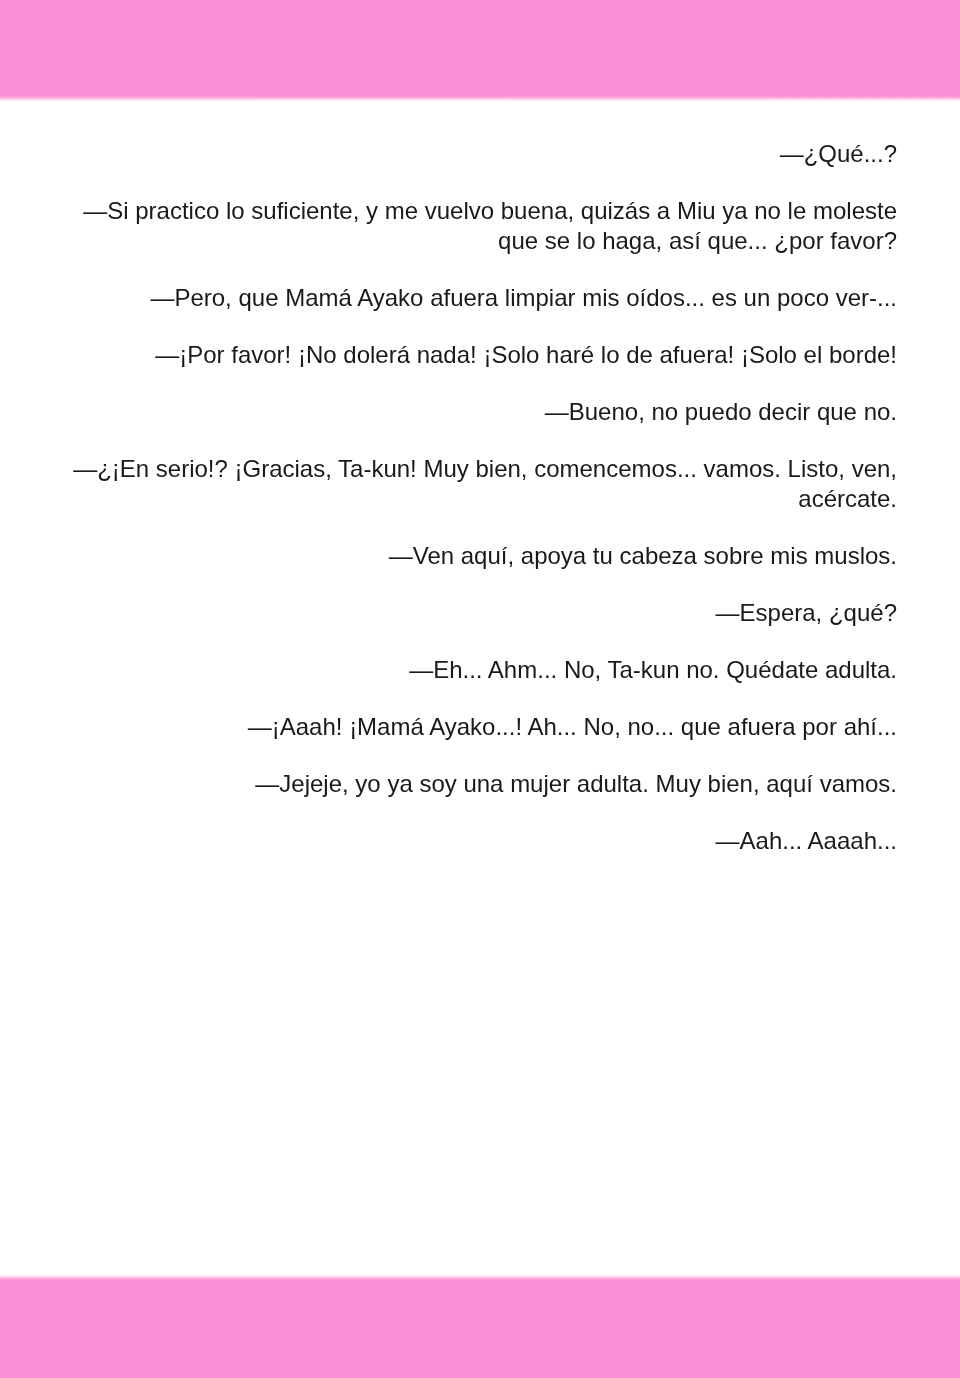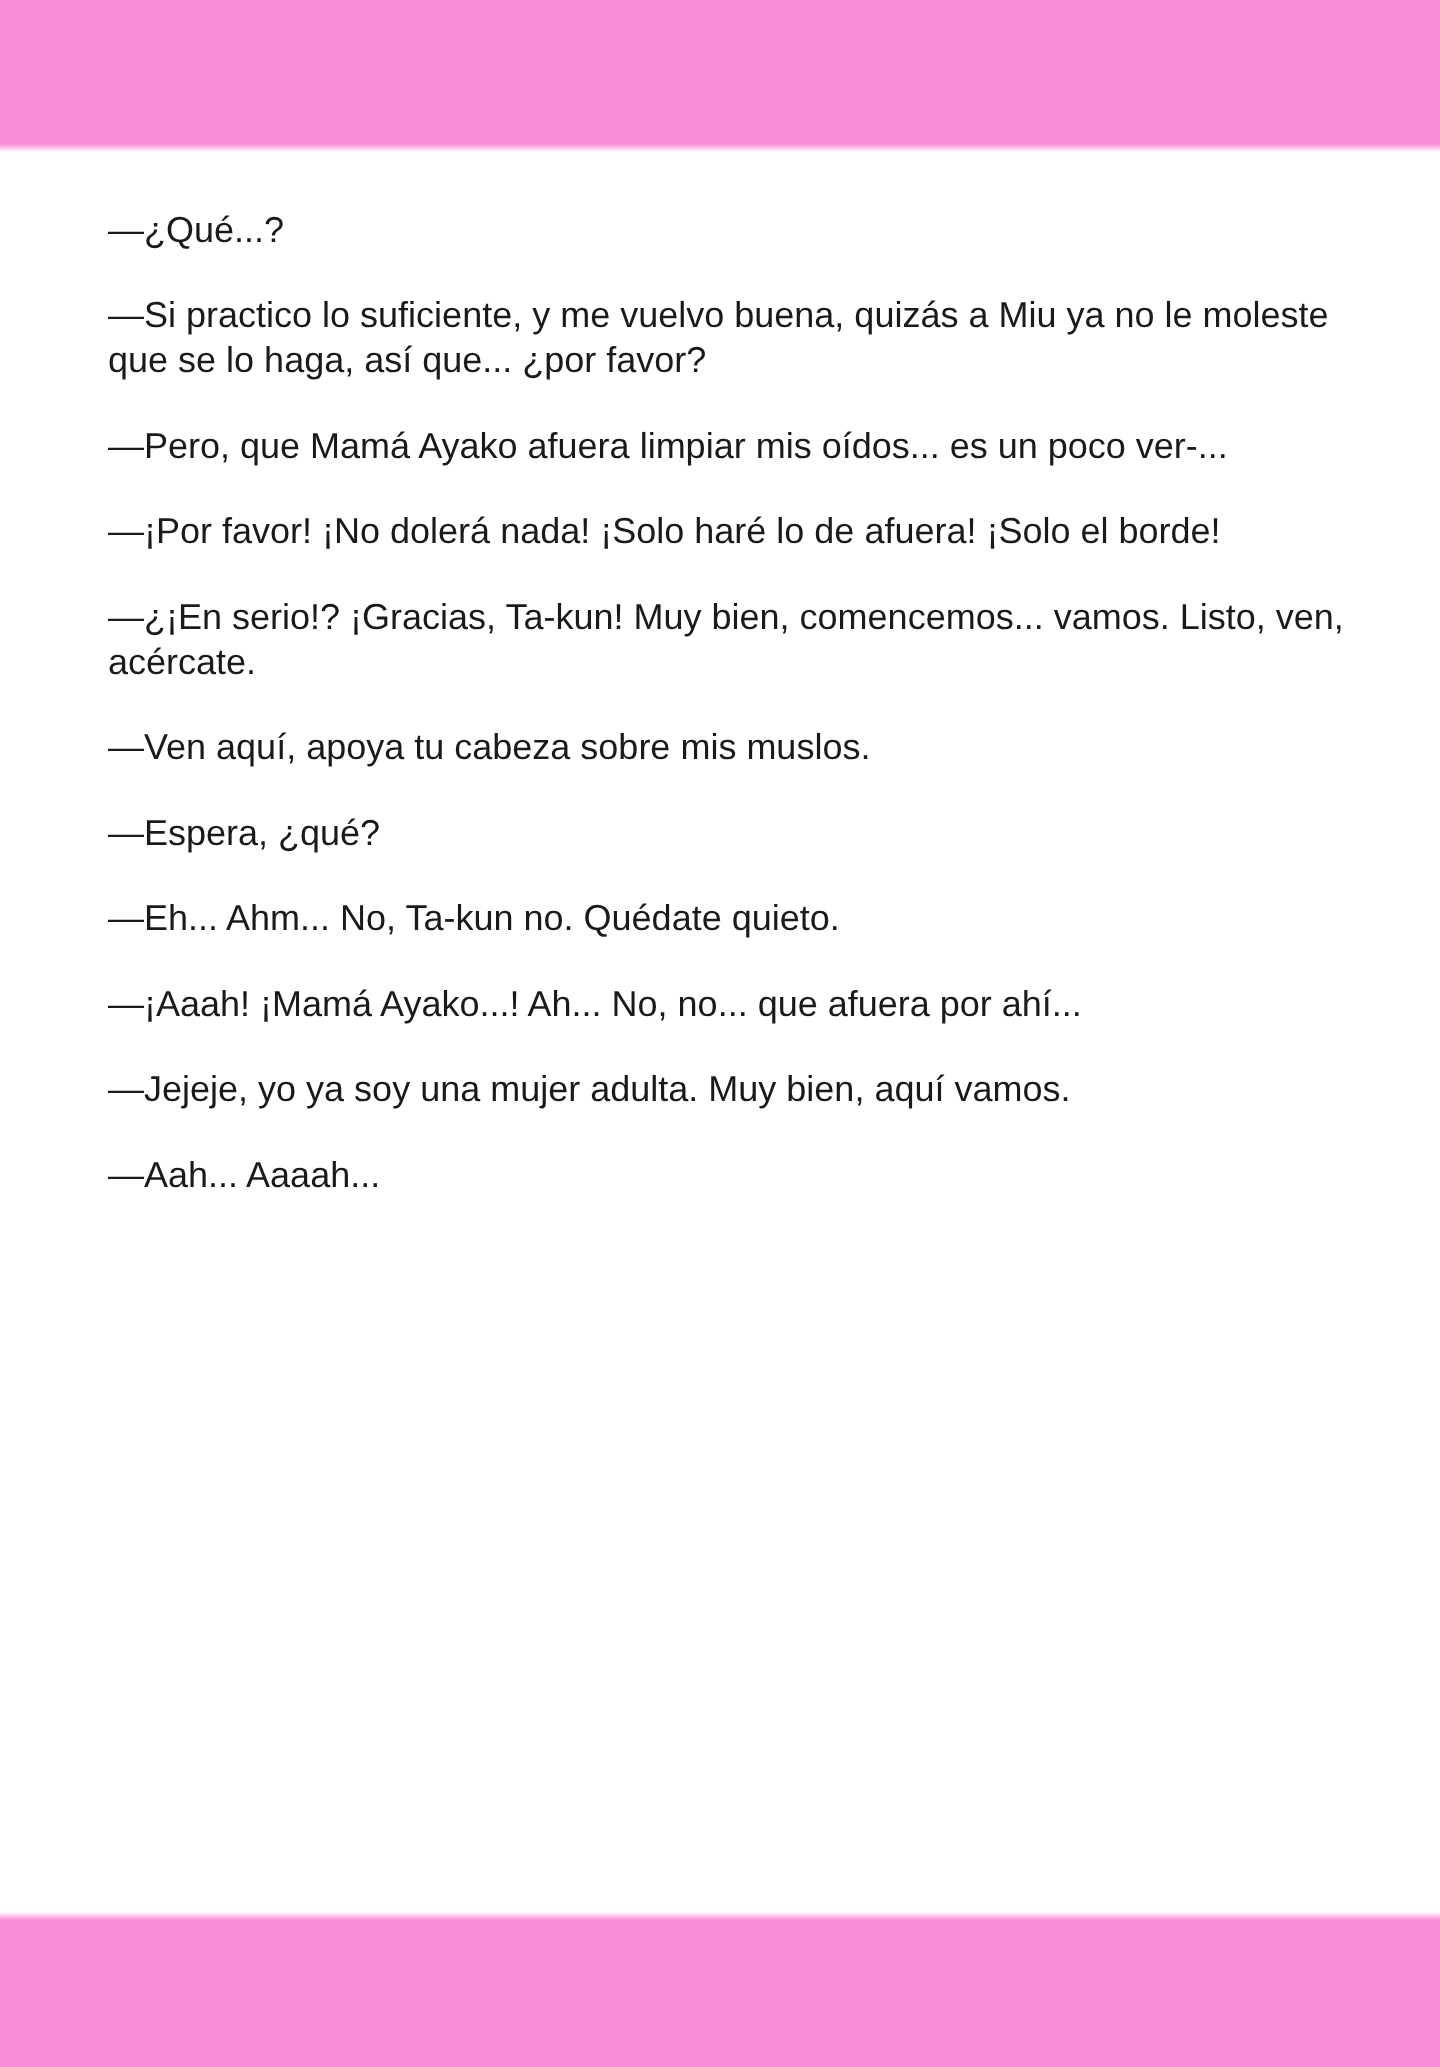--- a/index.html
+++ b/index.html
@@ -38,20 +38,21 @@
     flex: 1 1 auto;
     padding: 37px 63px 0 72px;
     color: var(--ink, #1a1a1a);
     font-size: 24px;
     line-height: 30px;
     overflow: hidden;
   }
   .content p {
     margin: 0 0 27px 0;
     max-width: 825px;
+    text-align: right;
   }
   .bottom-bar-edge {
     height: 6px;
     flex: 0 0 auto;
     background: linear-gradient(to top,
       var(--pink, #fa8ed6) 0%,
       #fcc3e9 45%,
       #fef3fa 80%,
       #ffffff 100%);
   }
@@ -65,23 +66,24 @@
 <body>
 
 <div class="page">
   <div class="top-bar"></div>
   <div class="top-bar-edge"></div>
   <main class="content">
       <p>—¿Qué...?</p>
       <p>—Si practico lo suficiente, y me vuelvo buena, quizás a Miu ya no le moleste que se lo haga, así que... ¿por favor?</p>
       <p>—Pero, que Mamá Ayako afuera limpiar mis oídos... es un poco ver-...</p>
       <p>—¡Por favor! ¡No dolerá nada! ¡Solo haré lo de afuera! ¡Solo el borde!</p>
+      <p>—Bueno, no puedo decir que no.</p>
       <p>—¿¡En serio!? ¡Gracias, Ta-kun! Muy bien, comencemos... vamos. Listo, ven, acércate.</p>
       <p>—Ven aquí, apoya tu cabeza sobre mis muslos.</p>
       <p>—Espera, ¿qué?</p>
-      <p>—Eh... Ahm... No, Ta-kun no. Quédate quieto.</p>
+      <p>—Eh... Ahm... No, Ta-kun no. Quédate adulta.</p>
       <p>—¡Aaah! ¡Mamá Ayako...! Ah... No, no... que afuera por ahí...</p>
       <p>—Jejeje, yo ya soy una mujer adulta. Muy bien, aquí vamos.</p>
       <p>—Aah... Aaaah...</p>
     </main>
   <div class="bottom-bar-edge"></div>
   <div class="bottom-bar"></div>
 </div>
 
 </body></html>

